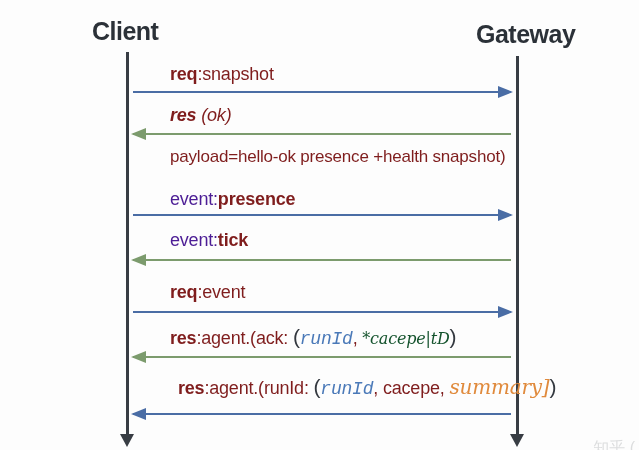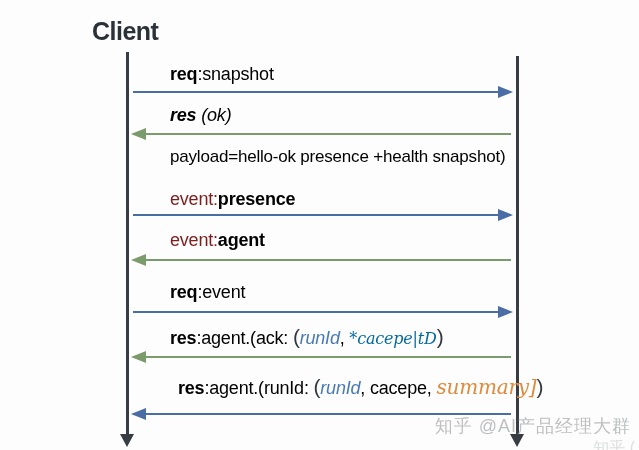--- a/index.html
+++ b/index.html
@@ -15,25 +15,25 @@
   .lifeline::after{
     content:"";position:absolute;left:50%;bottom:-13px;transform:translateX(-50%);
     border-left:7px solid transparent;border-right:7px solid transparent;
     border-top:13px solid #383d44;
   }
   .msg-label{
     position:absolute;font-size:18px;color:#30353c;white-space:nowrap;
     letter-spacing:-0.2px;
   }
   .msg-label.small{font-size:17px;color:#383d44;}
-  .part{color:#000000;}
+  .part{color:#7f1d1d;}
   .part.bold{font-weight:700;}
-  .part.slate{color:#7f1d1d;}
-  .part.hand-blue{color:#4a79b8;font-family:Liberation Sans, sans-serif;font-style:italic;}
-  .part.hand-green{color:#0369a1;font-family:"DejaVu Serif",serif;font-style:italic;font-size:16px;}
+  .part.slate{color:#4c1d95;}
+  .part.hand-blue{color:#4a79b8;font-family:Liberation Mono, monospace;font-style:italic;}
+  .part.hand-green{color:#14532d;font-family:"DejaVu Serif",serif;font-style:italic;font-size:16px;}
   .part.hand-orange{color:#e08a3c;font-family:"DejaVu Serif",serif;font-style:italic;font-size:20px;}
   .part.paren{font-size:21px;font-weight:400;color:#33383f;}
   .arrow{position:absolute;height:0;border-top:2.6px solid;}
   .arrow.blue{color:#4a6da5;border-top-color:#4a6da5;}
   .arrow.green{color:#7c9b6d;border-top-color:#7c9b6d;}
   .arrow.right::after{
     content:"";position:absolute;right:-2px;top:-7.5px;
     border-left:15px solid;border-top:6px solid transparent;border-bottom:6px solid transparent;
   }
   .arrow.left::before{
@@ -47,37 +47,37 @@
   .watermark-fragment{
     position:absolute;top:438px;right:4px;font-size:16px;color:#c2c4c6;
     opacity:.55;white-space:nowrap;
   }
 </style>
 </head>
 <body>
 
 <div id="stage">
   <div class="participant" style="left:92px;top:17px;">Client</div>
+  <div class="participant" style="left:476px;top:20px;">Gateway</div>
 
   <div class="lifeline" style="left:126px;top:52px;height:382px;"></div>
   <div class="lifeline" style="left:516px;top:56px;height:378px;"></div>
 
   <div id="messages">
       <div class="msg-label" style="left: 170px; top: 64px;"><span class="part bold">req</span><span class="part">:snapshot</span></div>
       <div class="arrow blue right" style="left: 133px; width: 378px; top: 91px;"></div>
       <div class="msg-label" style="left: 170px; top: 105px; font-style: italic;"><span class="part bold">res</span><span class="part"> (ok)</span></div>
       <div class="arrow green left" style="left: 133px; width: 378px; top: 133px;"></div>
       <div class="msg-label small" style="left: 170px; top: 147px;"><span class="part">payload=hello-ok presence +health snapshot)</span></div>
       <div class="msg-label" style="left: 170px; top: 189px;"><span class="part slate">event:</span><span class="part bold">presence</span></div>
       <div class="arrow blue right" style="left: 133px; width: 378px; top: 214px;"></div>
-      <div class="msg-label" style="left: 170px; top: 230px;"><span class="part slate">event:</span><span class="part bold">agent</span></div>
+      <div class="msg-label" style="left: 170px; top: 230px;"><span class="part slate">event:</span><span class="part bold">tick</span></div>
       <div class="arrow green left" style="left: 133px; width: 378px; top: 259px;"></div>
       <div class="msg-label" style="left: 170px; top: 282px;"><span class="part bold">req</span><span class="part">:event</span></div>
       <div class="arrow blue right" style="left: 133px; width: 378px; top: 311px;"></div>
       <div class="msg-label" style="left: 170px; top: 325px;"><span class="part bold">res</span><span class="part">:agent.(ack: </span><span class="part paren">(</span><span class="part hand-blue">runId</span><span class="part">, </span><span class="part hand-green">*cacepe|tD</span><span class="part paren">)</span></div>
       <div class="arrow green left" style="left: 133px; width: 378px; top: 356px;"></div>
       <div class="msg-label" style="left: 178px; top: 375px;"><span class="part bold">res</span><span class="part">:agent.(runId: </span><span class="part paren">(</span><span class="part hand-blue">runId</span><span class="part">, </span><span class="part">cacepe</span><span class="part">, </span><span class="part hand-orange">summary]</span><span class="part paren">)</span></div>
       <div class="arrow blue left" style="left: 133px; width: 378px; top: 413px;"></div>
     </div>
 
-  <div class="watermark">知乎 @AI产品经理大群</div>
   <div class="watermark-fragment">知乎 (</div>
 </div>
 
 </body></html>

